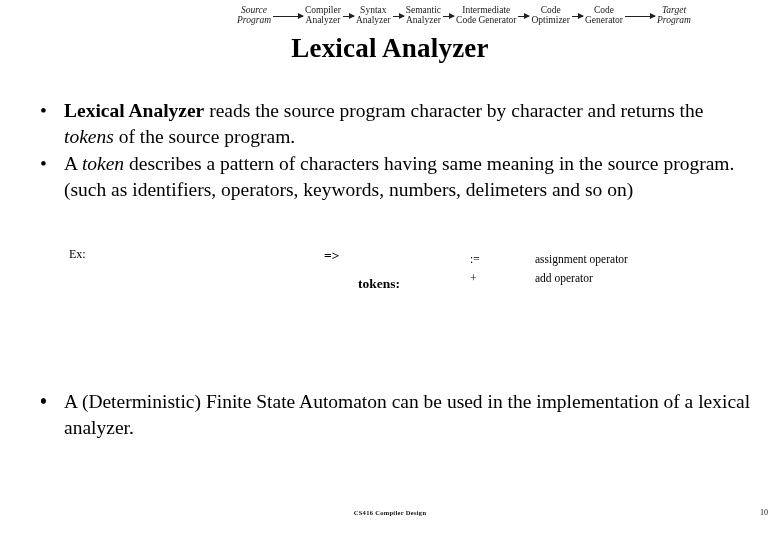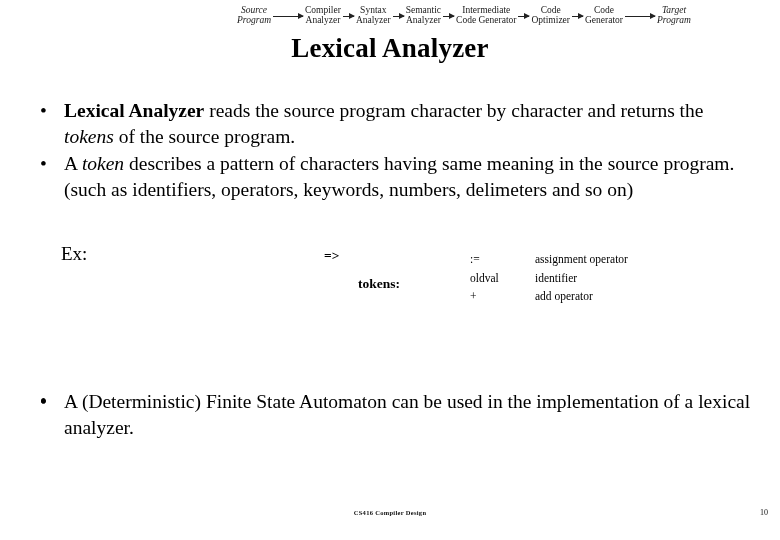--- a/index.html
+++ b/index.html
@@ -106,23 +106,23 @@
   
   #example-row {
     position: absolute;
     left: 0;
     top: 242px;
     width: 780px;
     height: 100px;
   }
   #example-label {
     position: absolute;
-    left: 61px;
+    left: 69px;
     top: 0;
-    font-size: 19px;
+    font-size: 12px;
     line-height: 24px;
   }
   #example-expression {
     position: absolute;
     left: 124px;
     top: 4px;
     font-size: 13.5px;
     font-weight: bold;
     line-height: 20px;
     white-space: nowrap;
@@ -239,24 +239,20 @@
   <div id="example-tokens-label">tokens:</div>
 </div>
 
 <table id="token-table">
   <tbody>
       <tr>
         <td class="tok-lexeme">:=</td>
         <td class="tok-desc">assignment operator</td>
       </tr>
       <tr>
-        <td class="tok-lexeme">oldval</td>
-        <td class="tok-desc">identifier</td>
-      </tr>
-      <tr>
         <td class="tok-lexeme">+</td>
         <td class="tok-desc">add operator</td>
       </tr>
     </tbody>
 </table>
 
 <div class="bullet-block" id="bullets-bottom">
     <div class="bullet"><span class="dot">•</span></div>
     <div class="bullet"><span class="dot">•</span></div>
     <div class="bullet"><span class="dot">•</span><span>A (Deterministic) Finite State Automaton can be used in the implementation of a lexical analyzer.</span></div>

